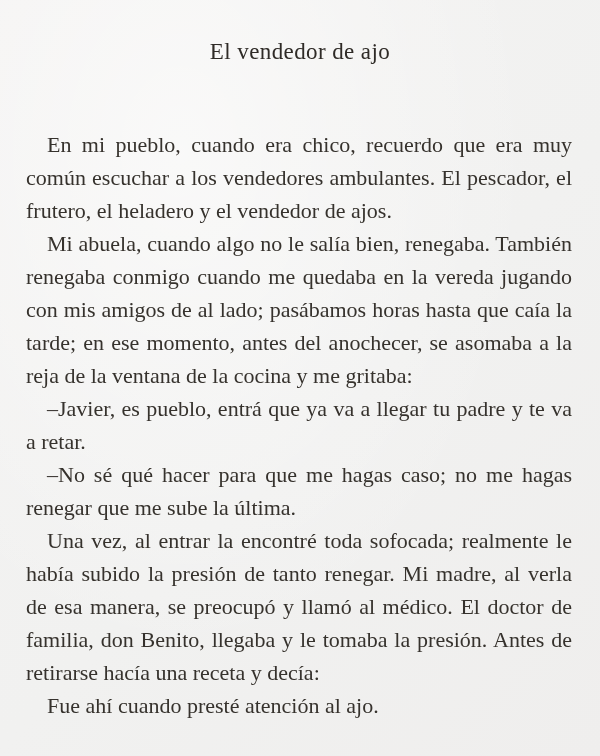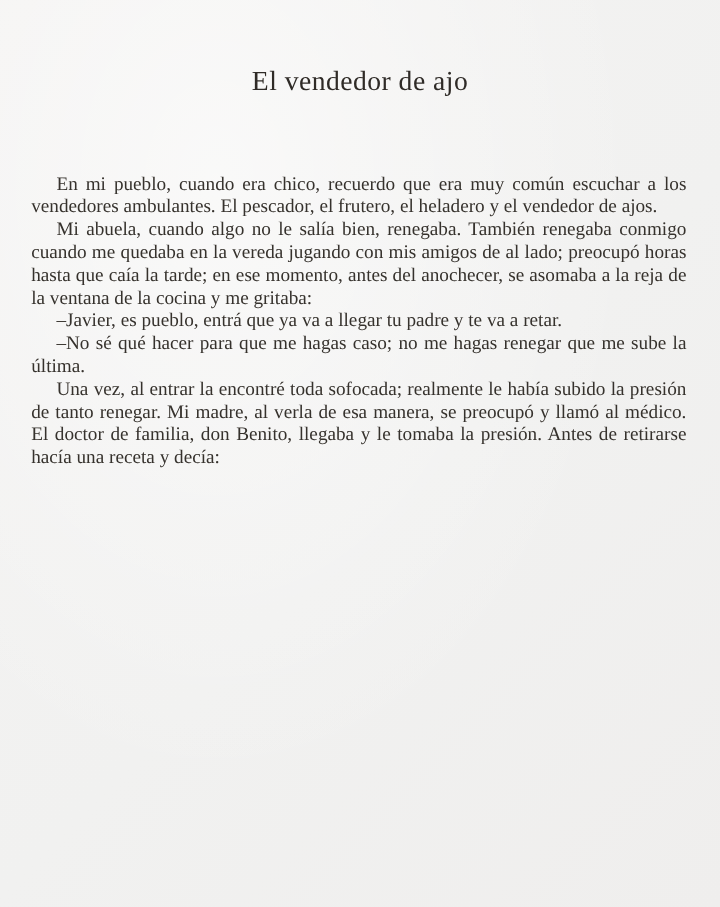--- a/index.html
+++ b/index.html
@@ -16,44 +16,45 @@
     position: relative;
     width: 600px;
     height: 756px;
     background:
       radial-gradient(ellipse at 30% 20%, rgba(255,255,255,0.55), rgba(255,255,255,0) 60%),
       linear-gradient(135deg, #f4f3f2 0%, #f1f1f0 55%, #efeeed 100%);
     color: #35312c;
     overflow: hidden;
   }
   .page-title {
-    padding-top: 55px;
+    padding-top: 39px;
     text-align: center;
     font-size: 23px;
     font-weight: normal;
     letter-spacing: 0.4px;
     color: #2f2b27;
   }
   .content {
     margin: 63px 28px 0 26px;
-    font-size: 16px;
-    line-height: 19px;
+    font-size: 22px;
+    line-height: 33px;
     text-align: justify;
     color: #36322d;
   }
   .content p {
     margin: 0;
     text-indent: 21px;
   }
 </style>
 </head>
 <body>
 
 <div class="page">
   <h1 class="page-title">El vendedor de ajo</h1>
   <div class="content">
     <p>En mi pueblo, cuando era chico, recuerdo que era muy común escuchar a los vendedores ambulantes. El pescador, el frutero, el heladero y el vendedor de ajos.</p>
-    <p>Mi abuela, cuando algo no le salía bien, renegaba. También renegaba conmigo cuando me quedaba en la vereda jugando con mis amigos de al lado; preocupó horas hasta que caía la tarde; en ese momento, antes del anochecer, se asomaba a la reja de la ventana de la cocina y me gritaba:</p>
+    <p>Mi abuela, cuando algo no le salía bien, renegaba. También renegaba conmigo cuando me quedaba en la vereda jugando con mis amigos de al lado; pasábamos horas hasta que caía la tarde; en ese momento, antes del anochecer, se asomaba a la reja de la ventana de la cocina y me gritaba:</p>
     <p>–Javier, es pueblo, entrá que ya va a llegar tu padre y te va a retar.</p>
     <p>–No sé qué hacer para que me hagas caso; no me hagas renegar que me sube la última.</p>
     <p>Una vez, al entrar la encontré toda sofocada; realmente le había subido la presión de tanto renegar. Mi madre, al verla de esa manera, se preocupó y llamó al médico. El doctor de familia, don Benito, llegaba y le tomaba la presión. Antes de retirarse hacía una receta y decía:</p>
+    <p>Fue ahí cuando presté atención al ajo.</p>
   </div>
 </div>
 
 </body></html>

